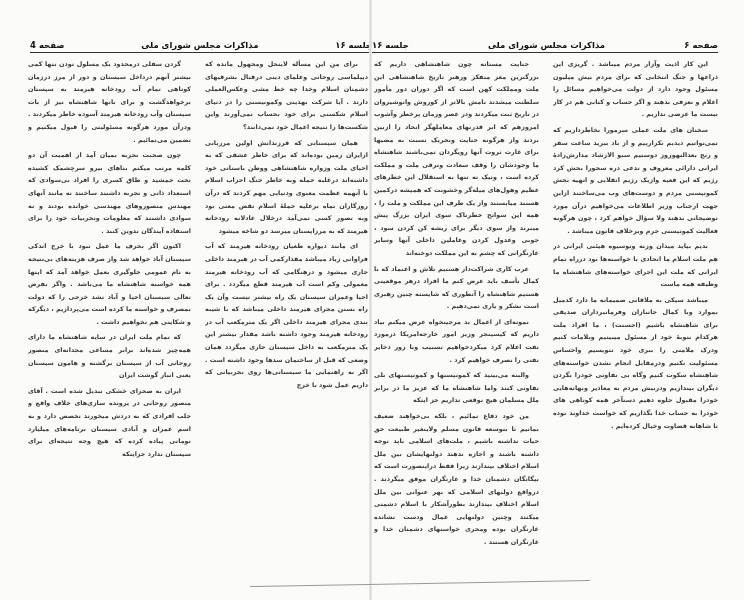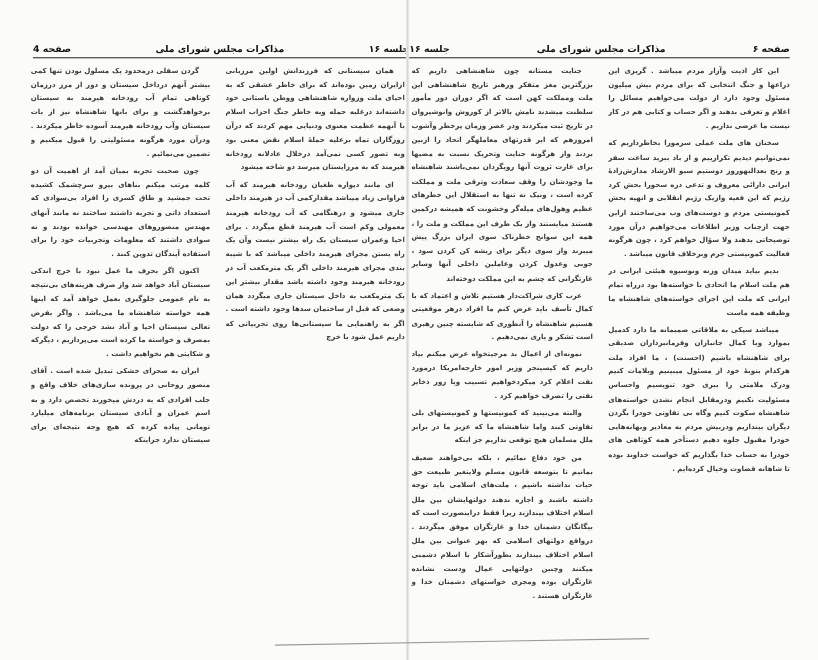--- a/index.html
+++ b/index.html
@@ -50,27 +50,29 @@
 <body>
 
 <div class="page" id="page-left">
   <div class="header">
     <span>جلسه ۱۶</span>
     <span>مذاکرات مجلس شورای ملی</span>
     <span>صفحه 4</span>
   </div>
   <div class="columns">
     <div class="col">
+      <p>برای من این مسأله لاینحل ومجهول مانده که دیپلماسی روحانی وعلمای دینی درقبال بشرقیهای دشمنان اسلام وخدا چه خط مشی وعکس‌العملی دارند . آیا شرکت بهدینی وکمونیستی را در دنیای اسلام شکستی برای خود بحساب نمی‌آورند واین شکست‌ها را نتیجه اعمال خود نمی‌دانند؟</p>
       <p>همان سیستانی که فرزندانش اولین مرزبانی ازایران زمین بوده‌اند که برای خاطر عشقی که به احیای ملت وزواره شاهنشاهی ووطن باستانی خود داشته‌اند درغلبه حمله وبه خاطر جنگ احزاب اسلام با آنهمه عظمت معنوی ودنیایی مهم کردند که درآن روزگاران تماه برعلیه حملهٔ اسلام نقض معنی بود وبه تصور کسی نمی‌آمد درخلال عادلانه رودخانه هیرمند که به مرزایستان میرسد دو شاخه میشود</p>
       <p>ای مانند دیواره طغیان رودخانه هیرمند که آب فراوانی زیاد میباشد مقدارکمی آب در هیرمند داخلی جاری میشود و درهنگامی که آب رودخانه هیرمند معمولی وکم است آب هیرمند قطع میگردد . برای احیا وعمران سیستان یک راه بیشتر نیست وآن یک راه بستن مجرای هیرمند داخلی میباشد که با شیبه بندی مجرای هیرمند داخلی اگر یک مترمکعب آب در رودخانه هیرمند وجود داشته باشد مقدار بیشتر این یک مترمکعب به داخل سیستان جاری میگردد همان وضعی که قبل از ساختمان سدها وجود داشته است . اگر به راهنمایی ما سیستانی‌ها روی تجربیاتی که داریم عمل شود با خرج</p>
     </div>
     <div class="col">
       <p>گردن سفلی درمحدود یک مسلول نودن تنها کمی بیشتر آنهم درداخل سیستان و دور از مرز درزمان کوتاهی تمام آب رودخانه هیرمند به سیستان برخواهدگشت و برای بانها شاهنشاه نیز از بات سیستان وآب رودخانه هیرمند آسوده خاطر میکردند . ودرآن مورد هرگونه مسئولیتی را قبول میکنیم و تضمین می‌نمائیم .</p>
       <p>چون صحبت تجربه بمیان آمد از اهمیت آن دو کلمه مرتب میکنم بناهای بیرو سرچشمک کشیده تحت جمشید و طاق کسری را افراد بی‌سوادی که استعداد ذاتی و تجربه داشتند ساختند نه مانند آنهای مهندس منصوروهای مهندسی خوانده بودند و نه سوادی داشتند که معلومات وتجربیات خود را برای استفاده آیندگان تدوین کنند .</p>
       <p>اکنون اگر بحرف ما عمل نبود با خرج اندکی سیستان آباد خواهد شد واز صرف هزینه‌های بی‌نتیجه به نام عمومی جلوگیری بعمل خواهد آمد که اینها همه خواسته شاهنشاه ما می‌باشد . واگر بفرض تعالی سیستان احیا و آباد نشد خرجی را که دولت بمصرف و خواسته ما کرده است می‌پردازیم ، دیگرکه و شکایتی هم نخواهیم داشت .</p>
+      <p>که تمام ملت ایران در سایه شاهنشاه ما دارای همه‌چیز شده‌اند برابر مساعی مجدانه‌ای منصور روحانی آب از سیستان برگشته و هامون سیستان یعنی انبار گوشت ایران</p>
       <p>ایران به صحرای خشکی تبدیل شده است . آقای منصور روحانی در پرونده سازی‌های خلاف واقع و جلب افرادی که به دردش میخورند تخصص دارد و به اسم عمران و آبادی سیستان برنامه‌های میلیارد تومانی پیاده کرده که هیچ وجه نتیجه‌ای برای سیستان ندارد جزاینکه</p>
     </div>
   </div>
 </div>
 
 <div class="gutter"></div>
 
 <div class="page" id="page-right">
   <div class="header">
     <span>صفحه ۶</span>

